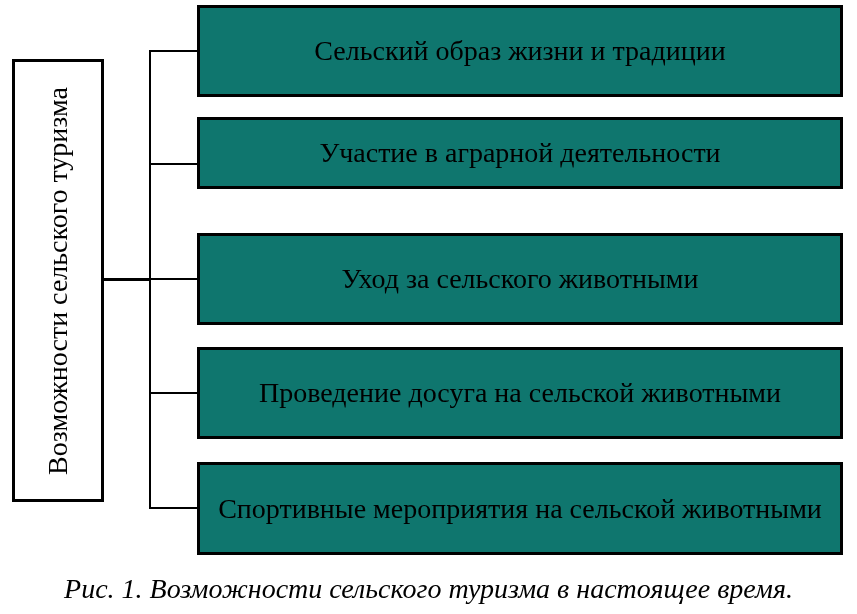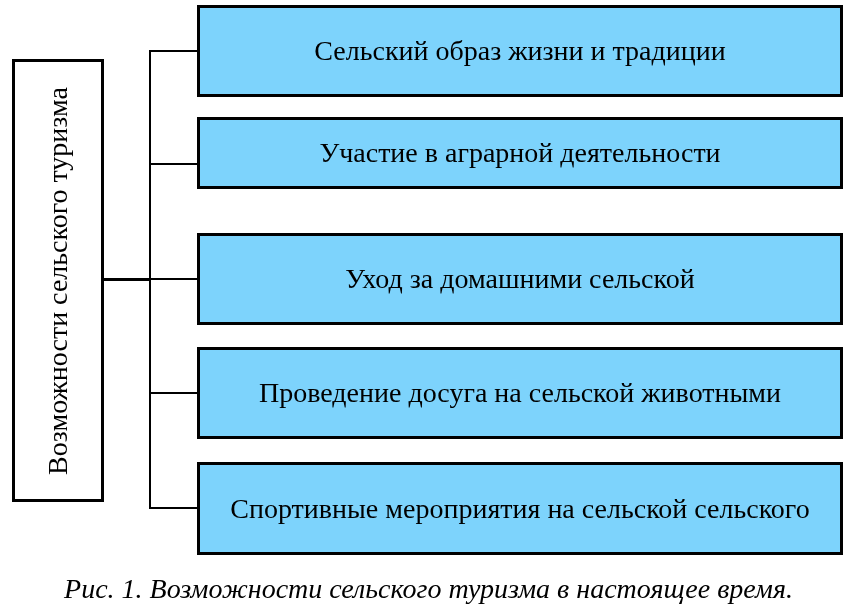--- a/index.html
+++ b/index.html
@@ -39,21 +39,21 @@
   }
 
   
   .branch-box {
     position: absolute;
     left: 197px;
     width: 646px;
     height: 92px;
     border: 3px solid #000;
     box-sizing: border-box;
-    background: #7dd3fc;
+    background: #0f766e;
     display: flex;
     align-items: center;
     justify-content: center;
     text-align: center;
     font-size: 28px;
     padding: 0 2px;
   }
   .b1 { top: 5px; }
   .b2 { top: 117px; height: 72px; }
   .b3 { top: 233px; }
@@ -105,26 +105,26 @@
 
   <div class="branch-box b1">
     <span>Сельский образ жизни и традиции</span>
   </div>
 
   <div class="branch-box b2">
     <span>Участие в аграрной деятельности</span>
   </div>
 
   <div class="branch-box b3">
-    <span>Уход за домашними сельской</span>
+    <span>Уход за сельского животными</span>
   </div>
 
   <div class="branch-box b4">
     <span>Проведение досуга на сельской животными</span>
   </div>
 
   <div class="branch-box b5">
-    <span>Спортивные мероприятия на сельской сельского</span>
+    <span>Спортивные мероприятия на сельской животными</span>
   </div>
 
   <div class="caption">Рис. 1. Возможности сельского туризма в настоящее время.</div>
 
 </div>
 
 </body></html>

